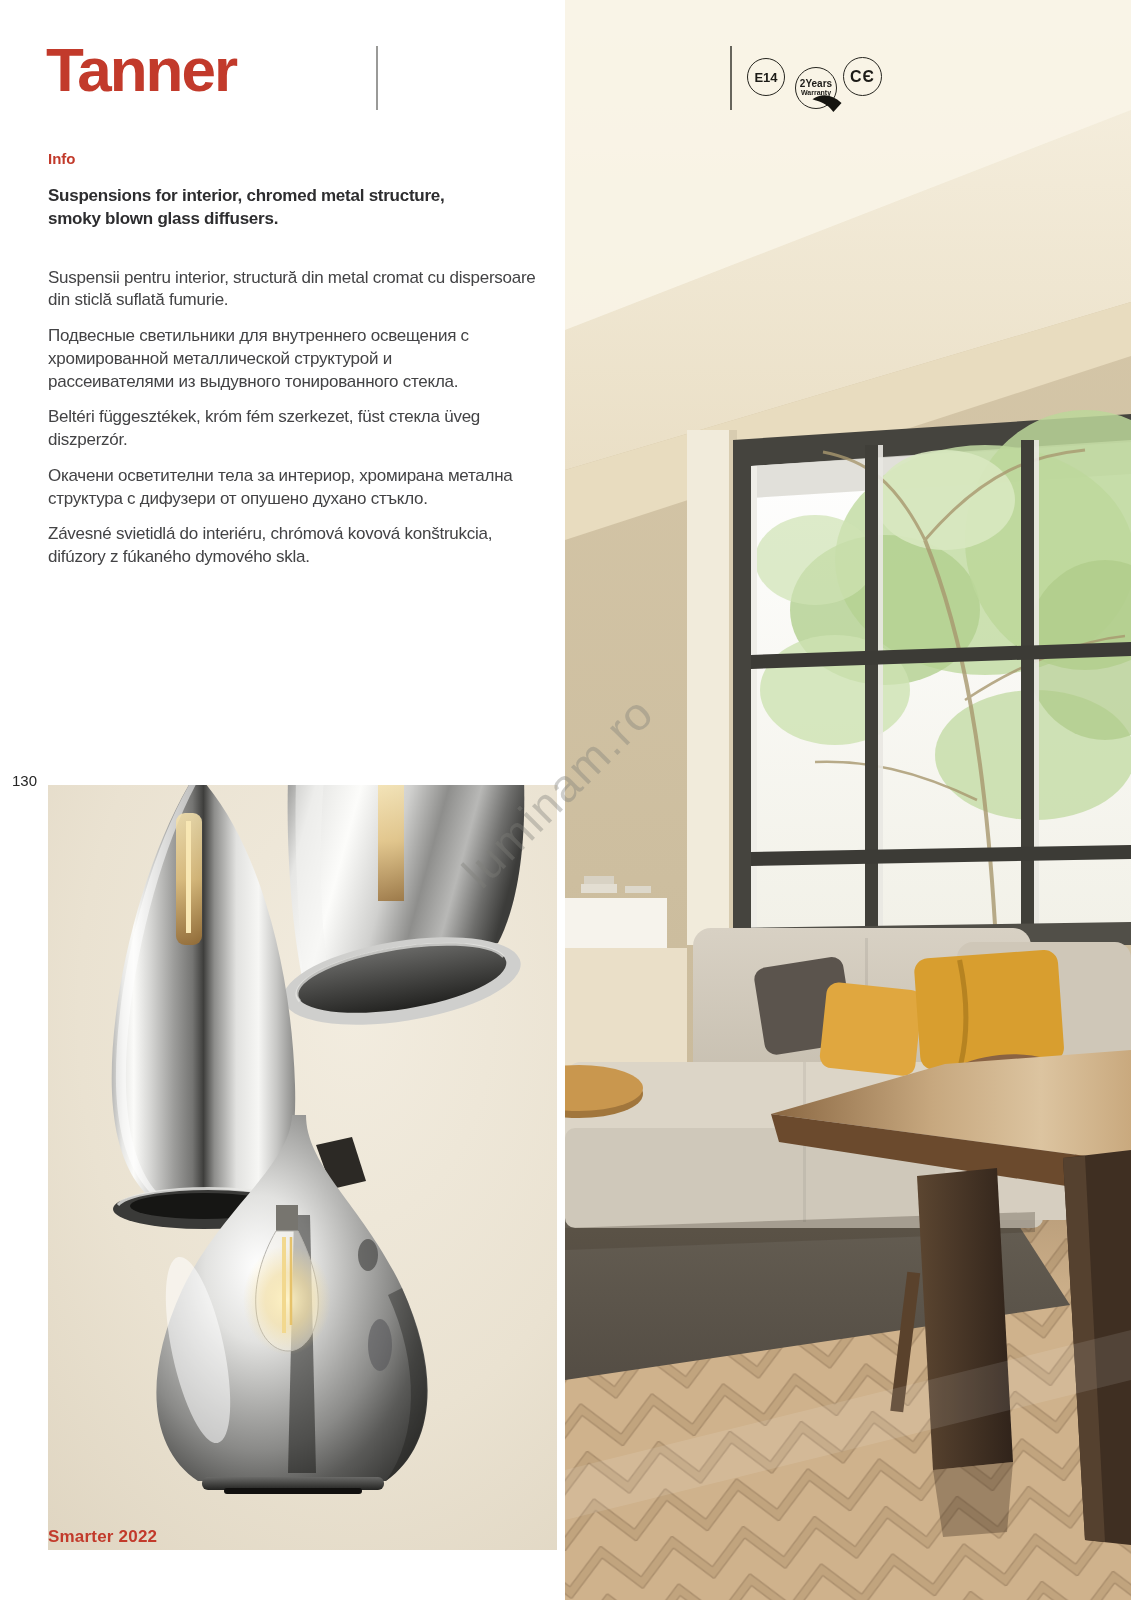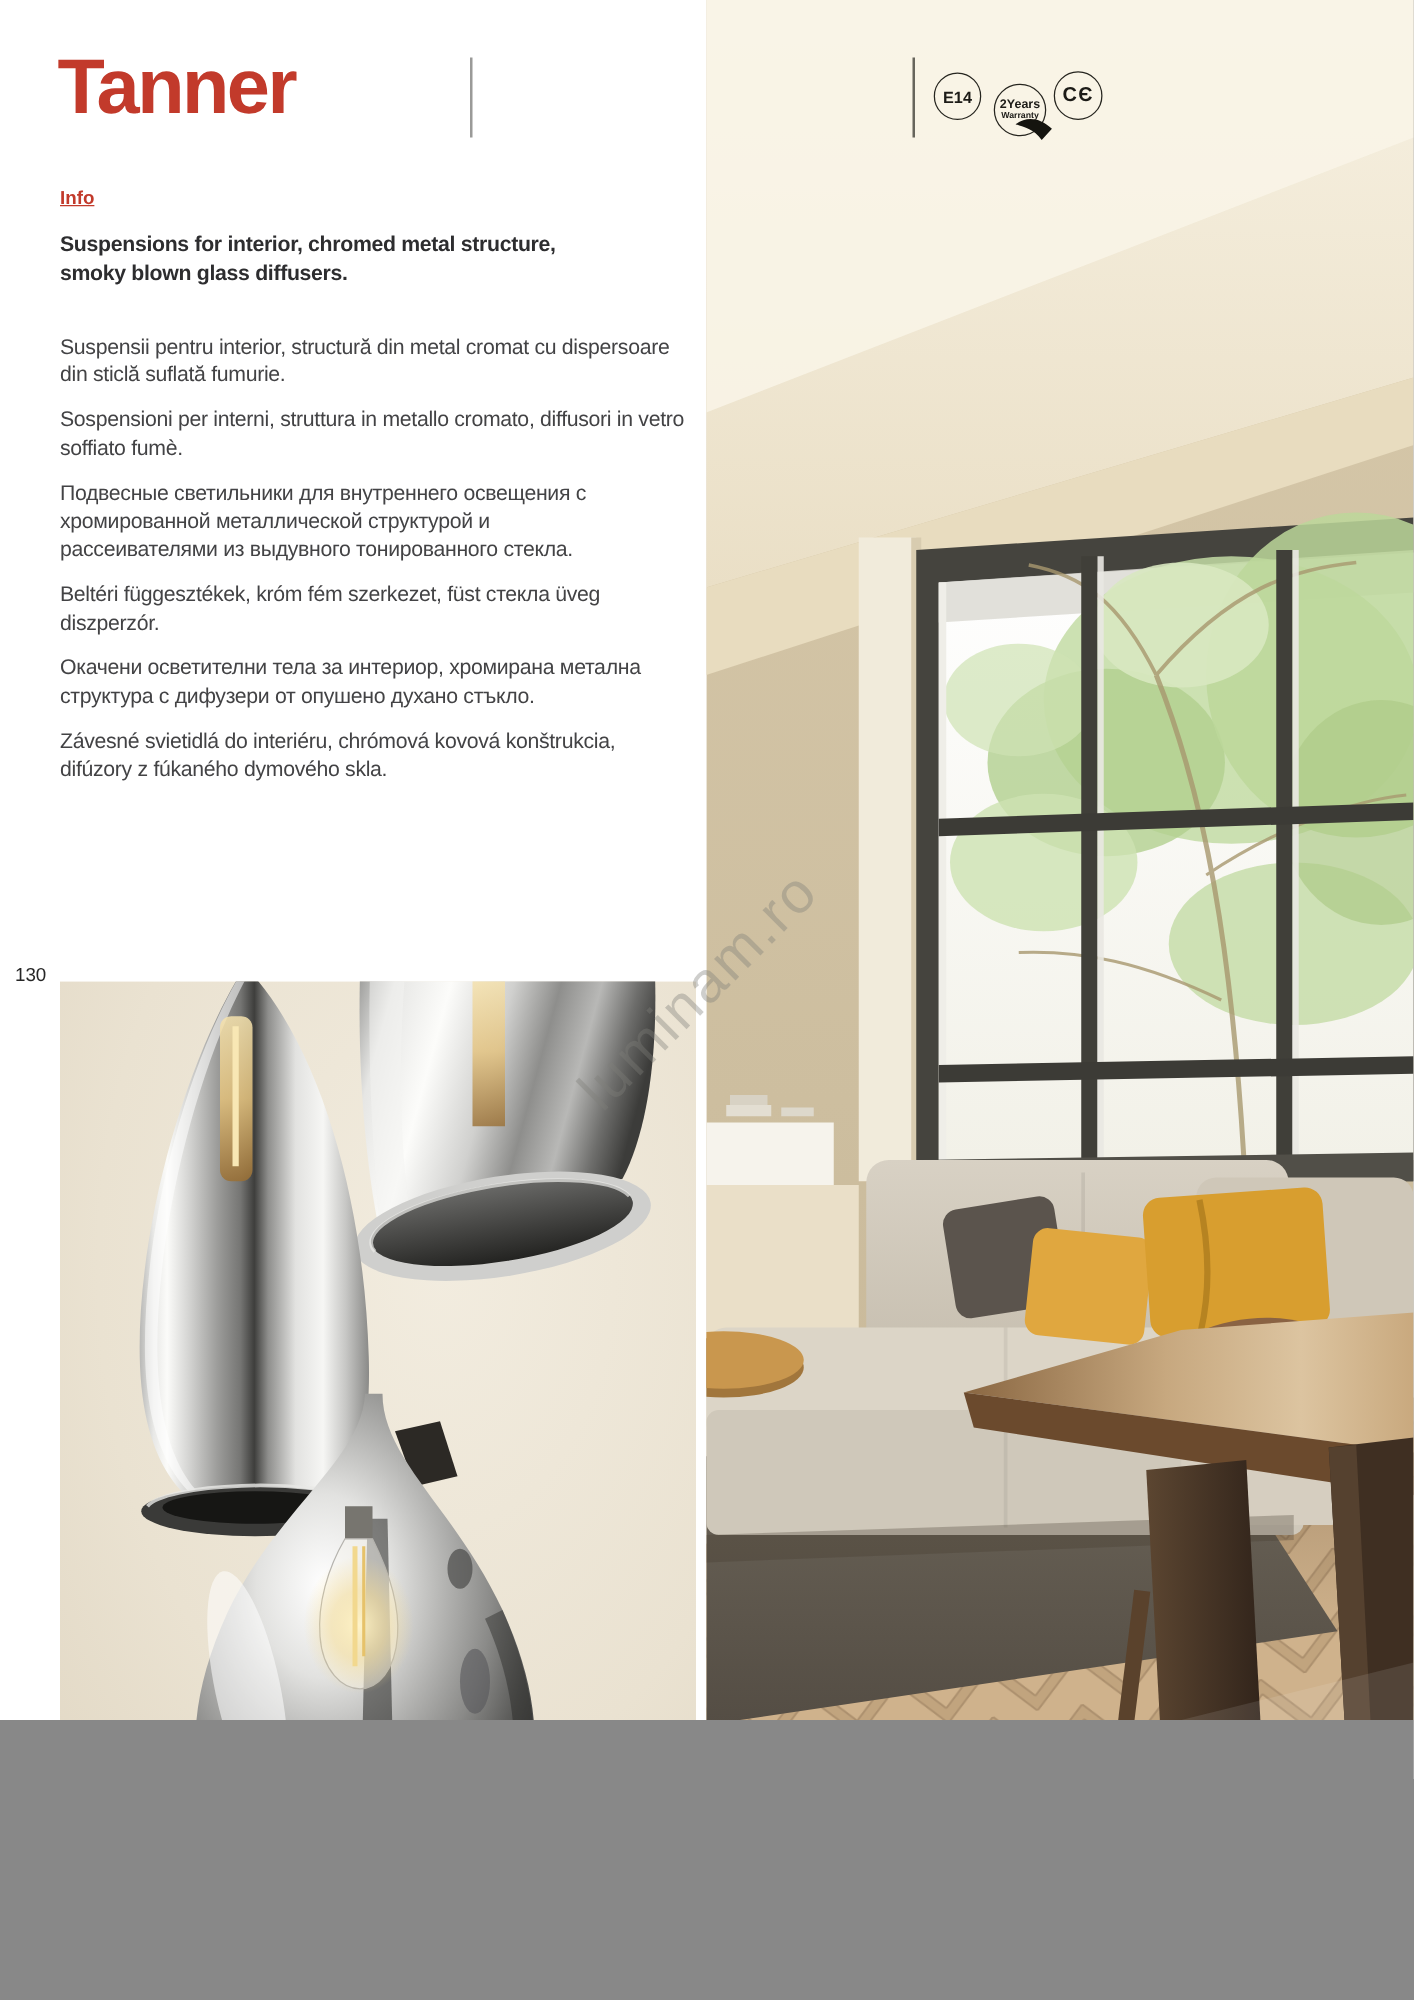--- a/index.html
+++ b/index.html
@@ -1,27 +1,27 @@
 <!DOCTYPE html>
 <html><head>
 <meta charset="utf-8">
 <style>
   html,body{margin:0;padding:0;background:#888;}
   .page{
-    position:relative;width:1131px;height:1376px;background:#ffffff;
+    position:relative;width:1131px;height:1600px;background:#ffffff;
     font-family:"Liberation Sans", sans-serif;overflow:hidden;margin:0 auto;
   }
   .page-title{
     position:absolute;left:46px;top:34px;margin:0;
     font-size:62px;font-weight:800;letter-spacing:-2px;color:#c23a2b;
   }
   .title-divider{position:absolute;left:376px;top:46px;width:2px;height:64px;background:#9a9a98;}
   
   .info{position:absolute;left:48px;top:150px;width:515px;color:#434345;}
-  .info h2{margin:0 0 18px 0;font-size:15px;font-weight:700;color:#c23a2b;text-decoration:underline;}
+  .info h2{margin:0 0 18px 0;font-size:15px;font-weight:700;color:#c23a2b;}
   .info p{margin:0 0 13px 0;font-size:17px;line-height:1.34;letter-spacing:-0.25px;}
   .info p.lead{font-weight:700;color:#2d2d2f;max-width:430px;margin-bottom:15px;}
   .info p.t-ro{max-width:505px;margin-top:36px;}
   .info p.t-it{max-width:505px;}
   .info p.t-ru{max-width:465px;}
   .info p.t-hu{max-width:505px;}
   .info p.t-bg{max-width:505px;}
   .info p.t-sk{max-width:470px;}
   .page-number{position:absolute;left:12px;top:772px;font-size:15px;color:#262626;}
   .smarter{position:absolute;left:48px;top:1527px;font-size:17px;font-weight:700;color:#c23a2b;letter-spacing:.2px;}
@@ -209,21 +209,20 @@
     </svg>
   </div>
   <div class="badge badge-ce">
     <span>CЄ</span>
   </div>
 
   <section class="info">
     <h2>Info</h2>
     <p class="lead">Suspensions for interior, chromed metal structure, smoky blown glass diffusers.</p>
     <p class="t-ro">Suspensii pentru interior, structură din metal cromat cu dispersoare din sticlă suflată fumurie.</p>
-    <p class="t-it">Sospensioni per interni, struttura in metallo cromato, diffusori in vetro soffiato fumè.</p>
     <p class="t-ru">Подвесные светильники для внутреннего освещения с хромированной металлической структурой и рассеивателями из выдувного тонированного стекла.</p>
     <p class="t-hu">Beltéri függesztékek, króm fém szerkezet, füst стекла üveg diszperzór.</p>
     <p class="t-bg">Окачени осветителни тела за интериор, хромирана метална структура с дифузери от опушено духано стъкло.</p>
     <p class="t-sk">Závesné svietidlá do interiéru, chrómová kovová konštrukcia, difúzory z fúkaného dymového skla.</p>
   </section>
 
   <div class="page-number">130</div>
 
   <figure class="photo-left">
     <svg width="509" height="765" viewBox="0 0 509 765">

